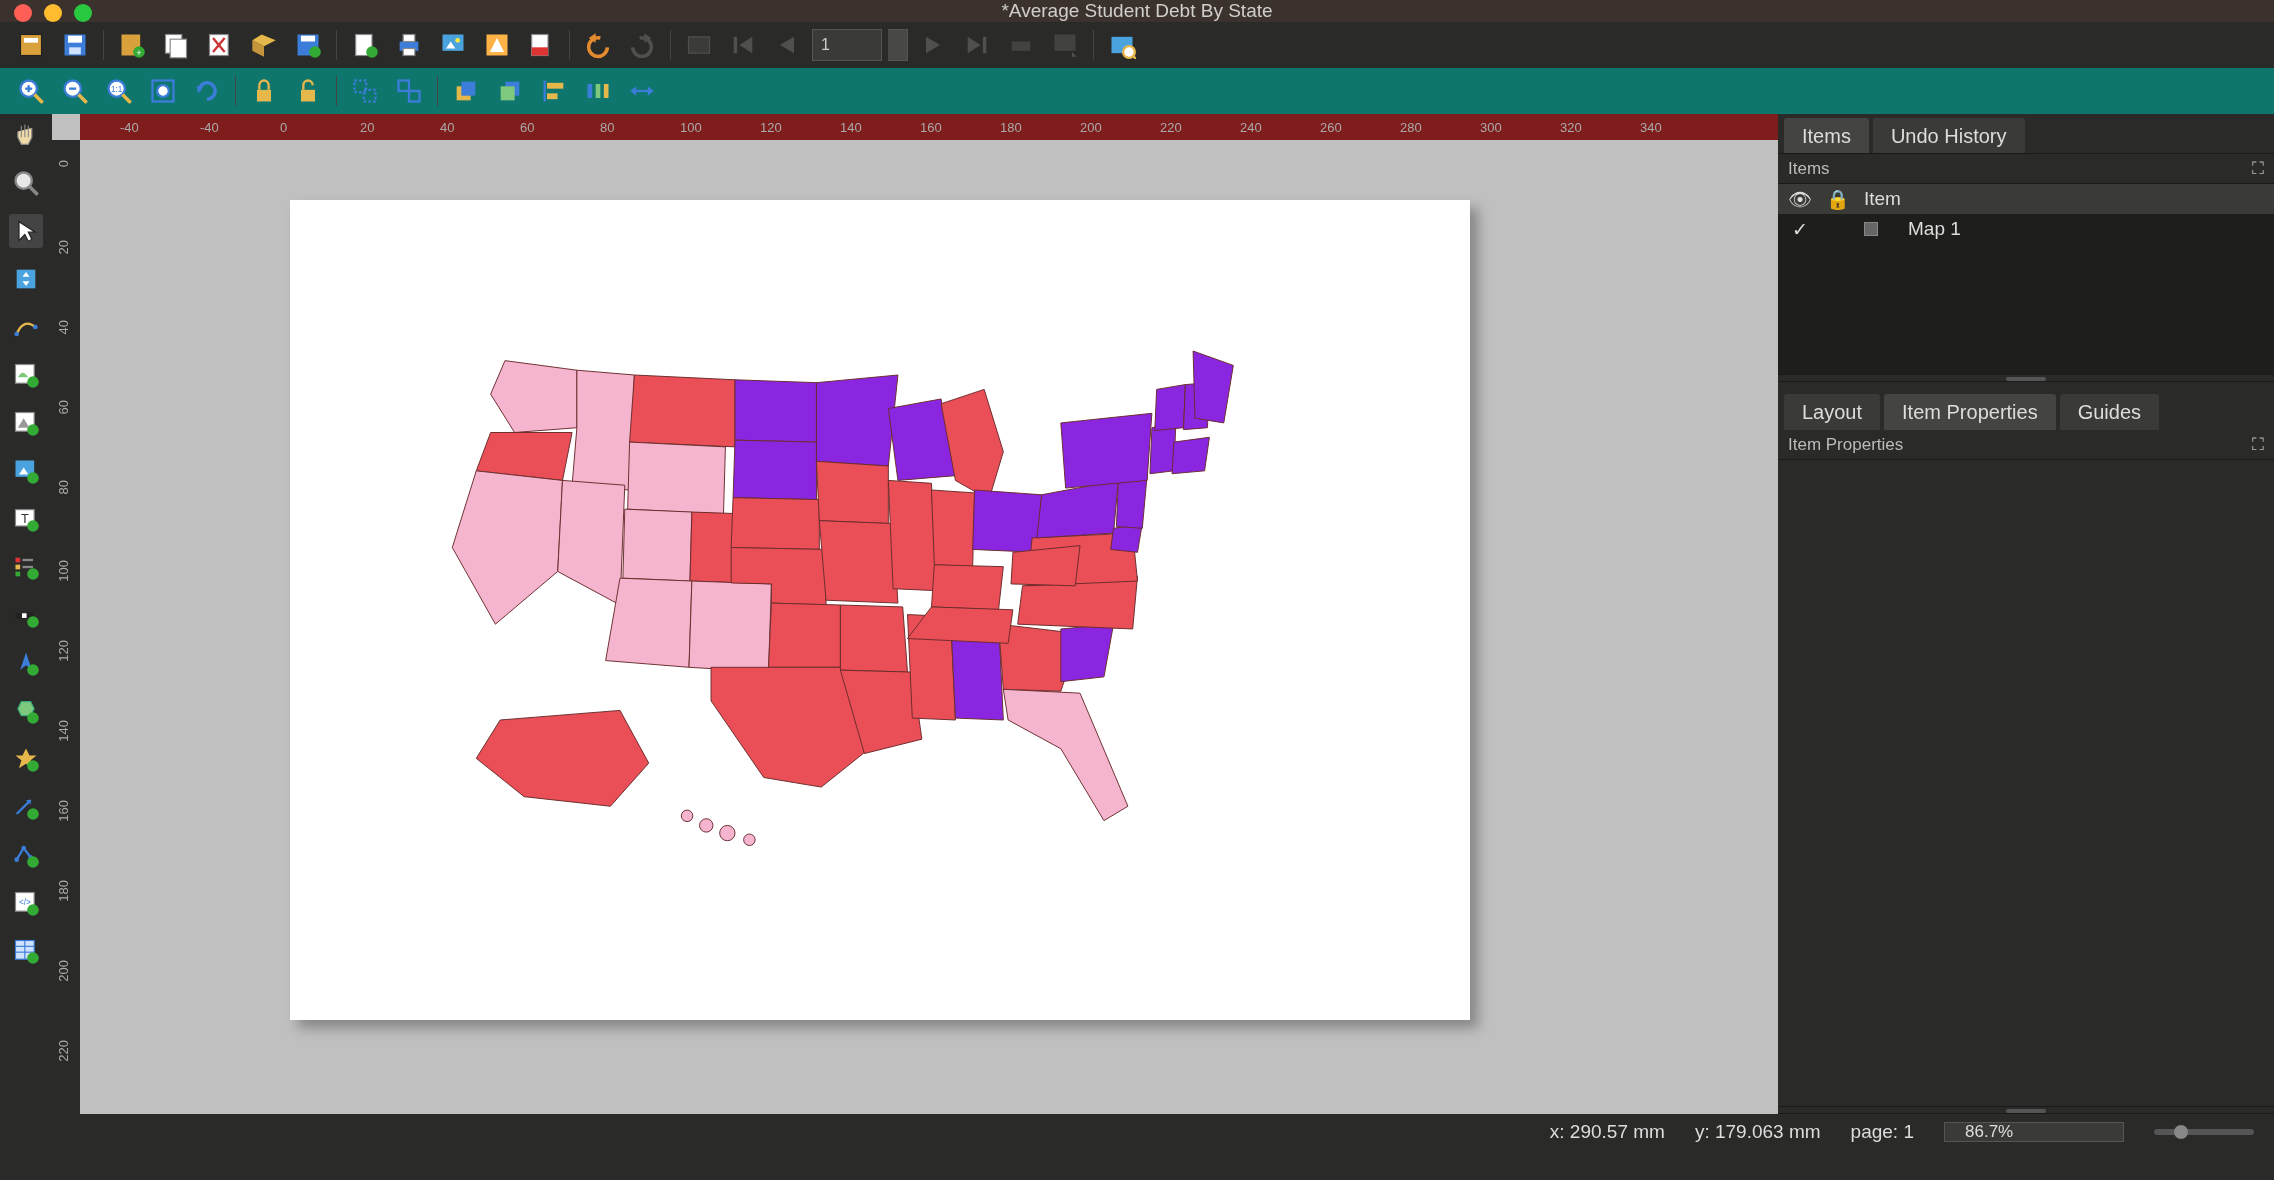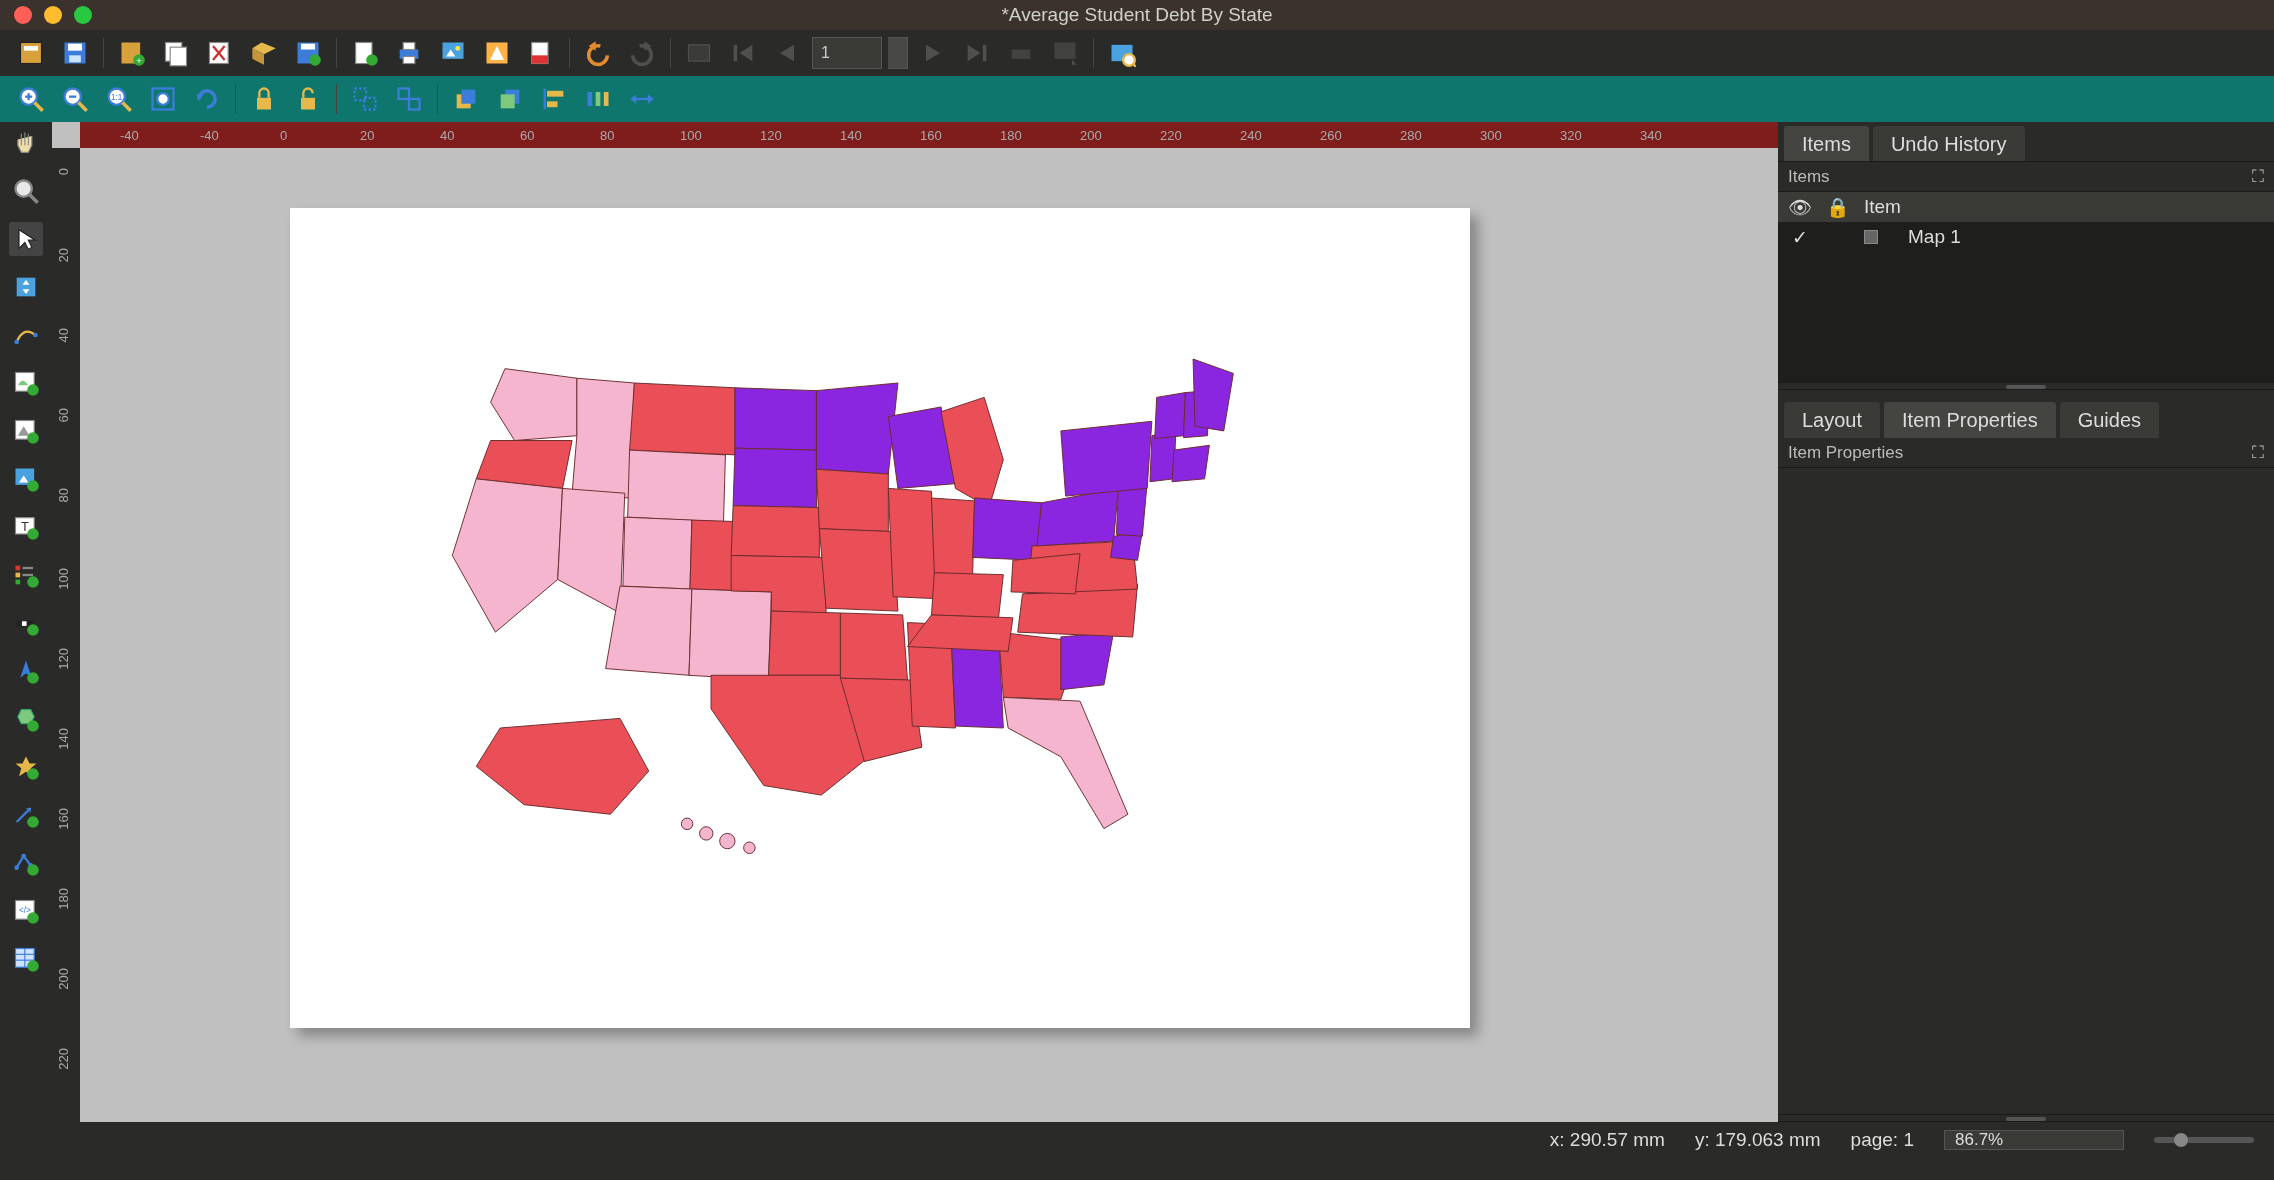--- a/index.html
+++ b/index.html
@@ -1,17 +1,17 @@
 <!DOCTYPE html>
 <html><head>
 <meta charset="utf-8">
 <style>
 * { margin:0; padding:0; box-sizing:border-box; font-family:-apple-system, Arial, sans-serif; }
 body { background:#2a2a28; color:#ccc; overflow:hidden; width:2274px; height:1180px; }
-.titlebar { height:30px; background:#3b322e; display:flex; align-items:center; position:relative; }
+.titlebar { height:22px; background:#3b322e; display:flex; align-items:flex-end; position:relative; }
 .traffic { display:flex; gap:12px; padding-left:14px; }
 .tl { width:18px; height:18px; border-radius:50%; }
 .tl.r { background:#ff5f57; } .tl.y { background:#febc2e; } .tl.g { background:#28c840; }
 .title { position:absolute; left:50%; transform:translateX(-50%); color:#d0cfcc; font-size:19px; }
 .toolbar { height:46px; background:#2a2a28; display:flex; align-items:center; padding:0 12px; gap:6px; }
 .tbtn { width:38px; height:38px; display:flex; align-items:center; justify-content:center; cursor:pointer; border-radius:3px; }
 .tsep { width:1px; height:30px; background:#444; margin:0 3px; }
 .pagein { width:70px; height:32px; background:#3a3a37; border:1px solid #555; color:#ccc; padding:0 8px; font-size:16px; }
 .pagedrop { width:20px; height:32px; background:#484845; border:1px solid #555; border-left:none; }
 .toolbar2 { height:46px; background:#0f766e; display:flex; align-items:center; padding:0 12px; gap:6px; }
@@ -34,21 +34,21 @@
 .items-list { height:190px; background:#1e1e1c; }
 .item-row { display:flex; align-items:center; height:30px; padding:0 10px; gap:14px; color:#ddd; font-size:19px; }
 .item-row.hdr { background:#3a3a37; }
 .eyecol { width:24px; text-align:center; }
 .lockcol { width:24px; text-align:center; }
 .tabs2 { display:flex; height:40px; background:#2a2a28; padding:4px 6px 0; gap:4px; margin-top:8px; }
 .propbody { flex:1; background:#2a2a28; }
 .handle { height:8px; background:#2a2a28; border-top:1px solid #1a1a18; border-bottom:1px solid #1a1a18; position:relative; }
 .handle::after { content:""; position:absolute; left:50%; top:2px; width:40px; height:4px; background:#555; transform:translateX(-50%); border-radius:2px; }
 .statusbar { height:36px; background:#2a2a28; display:flex; align-items:center; justify-content:flex-end; padding:0 20px; gap:30px; color:#ddd; font-size:19px; }
-.zoomsel { width:180px; height:20px; background:#3a3a37; border:1px solid #555; color:#ddd; padding:0 10px; font-size:17px; display:flex; align-items:center; }
+.zoomsel { width:180px; height:20px; background:#3a3a37; border:1px solid #555; color:#ddd; padding:0 20px; font-size:17px; display:flex; align-items:center; }
 .slider { width:100px; height:6px; background:#555; border-radius:3px; position:relative; }
 .slider::after { content:""; position:absolute; left:20%; top:-4px; width:14px; height:14px; background:#888; border-radius:50%; }
 svg.ic { width:28px; height:28px; }
 .sqbox { width:14px; height:14px; background:#666; border:1px solid #888; display:inline-block; }
 </style>
 </head>
 <body>
 
 <div class="titlebar">
   <div class="traffic">

